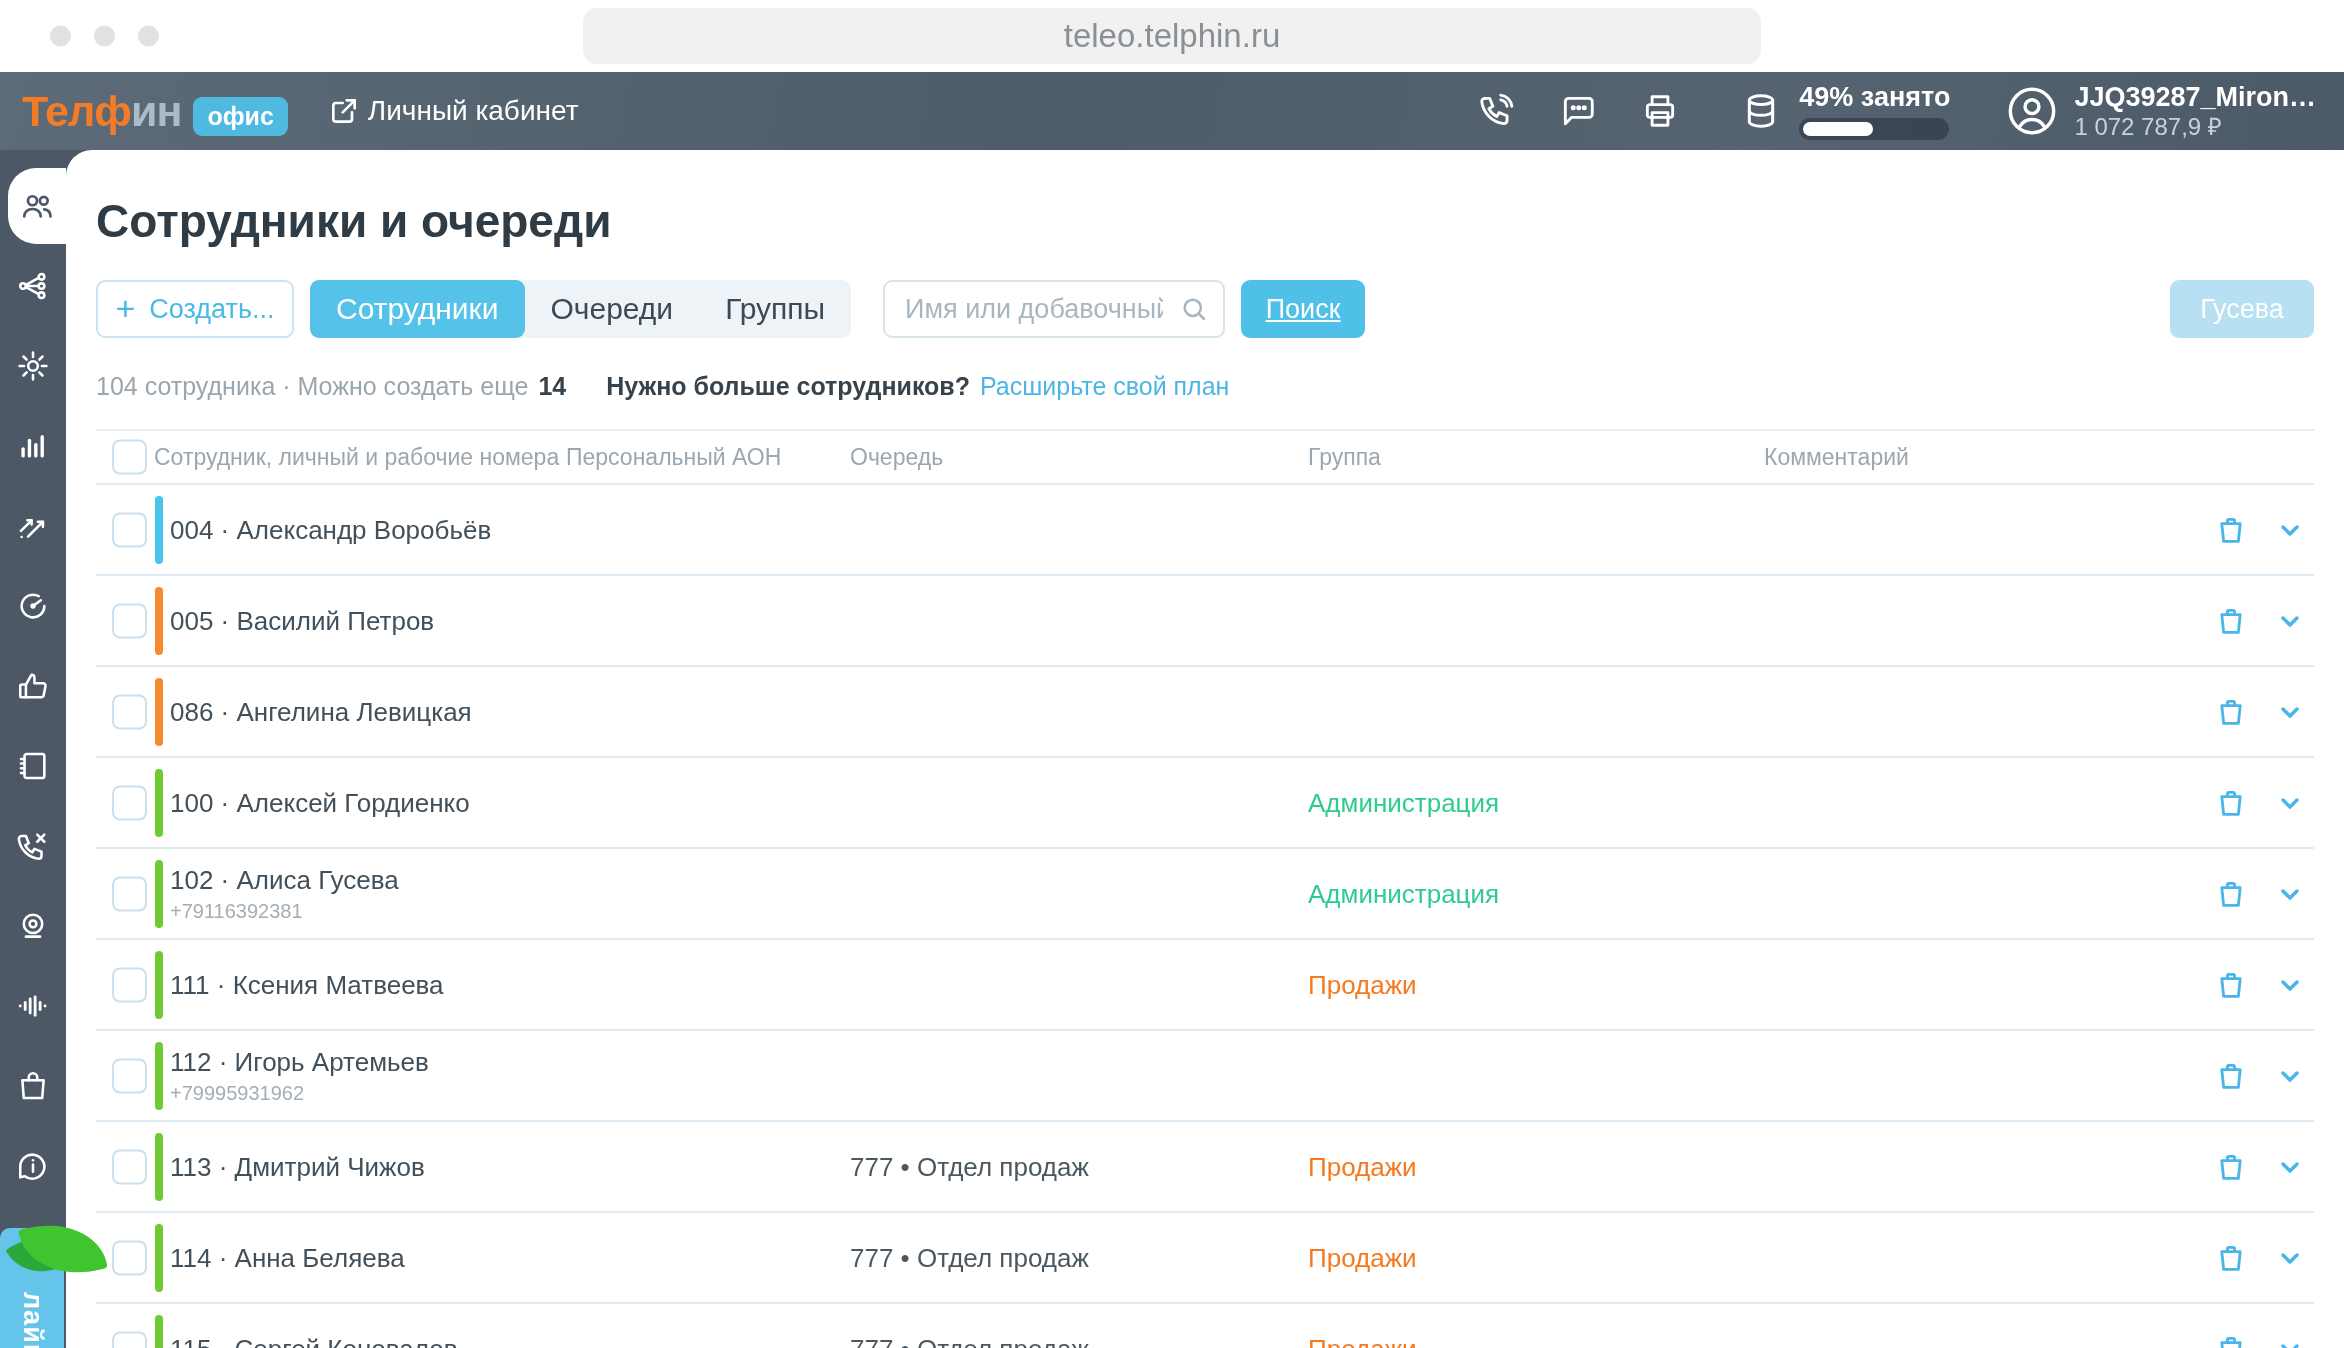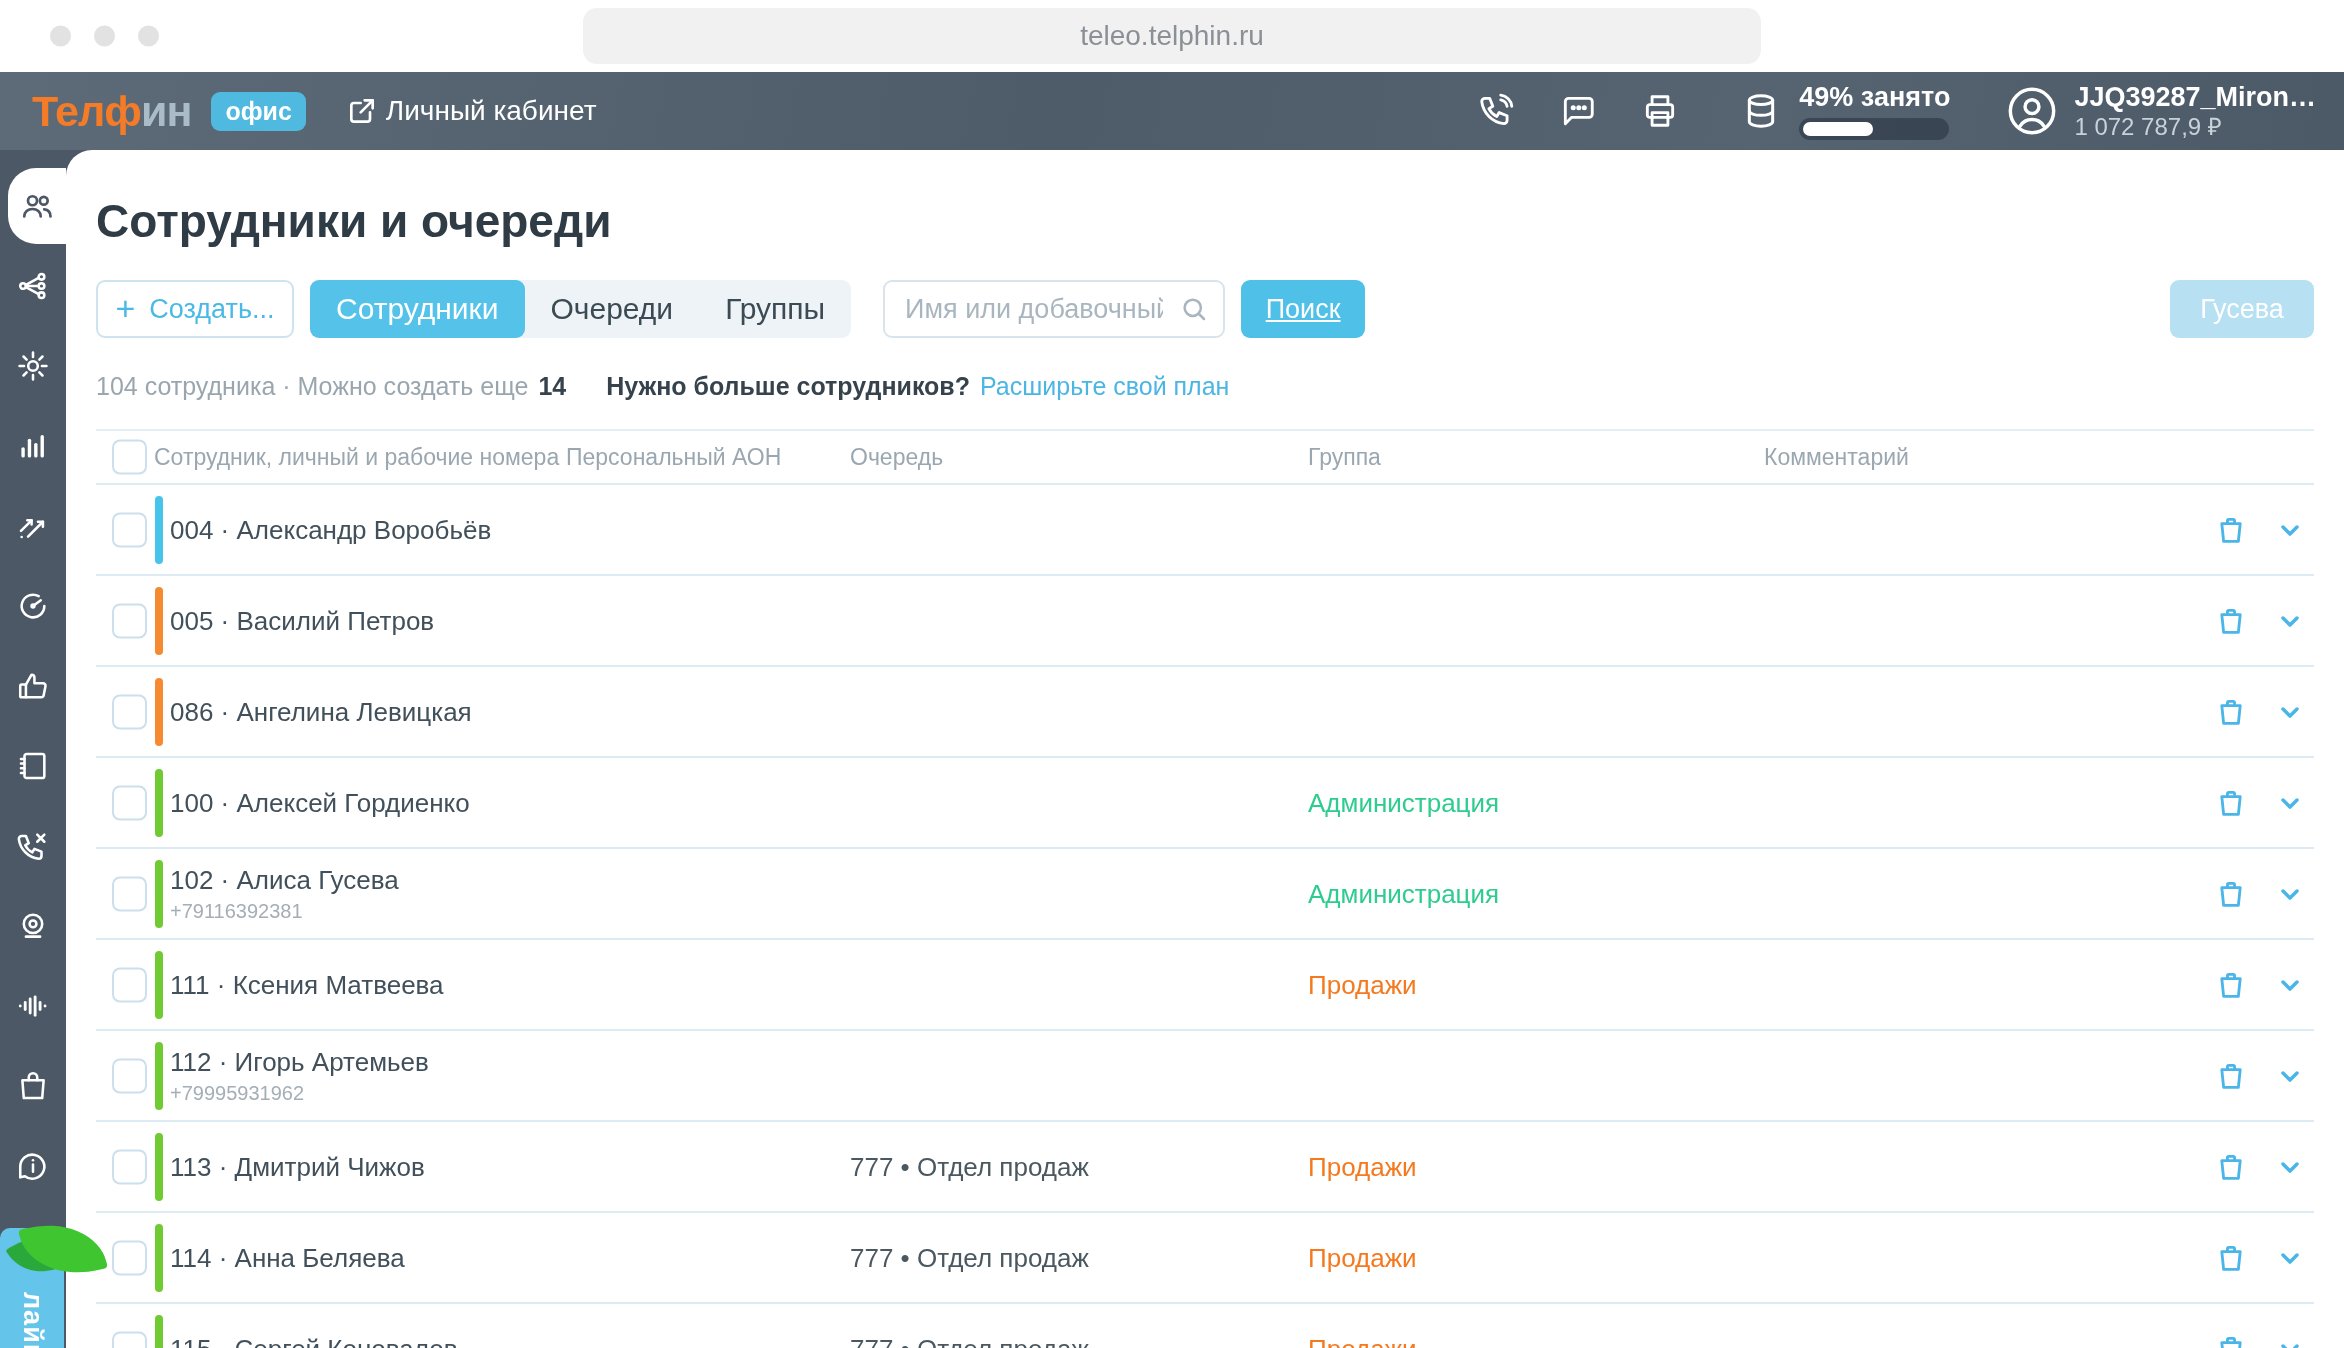--- a/index.html
+++ b/index.html
@@ -4,25 +4,25 @@
 <style>
   html,body{margin:0;padding:0;background:#fff;}
   body{width:2344px;height:1348px;overflow:hidden;font-family:"Liberation Sans",sans-serif;}
   .window{position:relative;width:2344px;height:1348px;border-radius:30px 30px 0 0;overflow:hidden;background:#fff;}
 
   
   .chrome{position:relative;height:72px;background:#ffffff;}
   .dots{position:absolute;left:50px;top:50%;transform:translateY(-50%);display:flex;gap:23px;}
   .dot{width:21px;height:21px;border-radius:50%;background:#e2e2e2;}
   .url-pill{position:absolute;left:50%;top:50%;transform:translate(-50%,-50%);width:1178px;height:56px;background:#f1f1f2;border-radius:14px;display:flex;align-items:center;justify-content:center;}
-  .url-text{color:#8a9095;font-size:28px;}
+  .url-text{color:#8a9095;font-size:33px;}
 
   
   .app-header{position:relative;height:78px;background:linear-gradient(100deg,#5d6a77 0%,#4e5b69 45%,#566371 75%,#4c5967 100%);display:flex;align-items:center;}
-  .logo-wrap{display:flex;align-items:center;margin-left:32px;gap:8px;}
+  .logo-wrap{display:flex;align-items:flex-end;margin-left:22px;}
   .logo{font-size:43px;font-weight:bold;letter-spacing:-1px;}
   .logo .p1{color:#f47b27;}
   .logo .p2{color:#a9bcc8;}
   .logo-badge{margin-left:12px;background:#4fb9e0;color:#fff;font-size:25px;font-weight:bold;padding:5px 14px;border-radius:9px;}
   .cabinet{display:flex;align-items:center;margin-left:40px;color:#fff;font-size:28px;gap:8px;}
   .hicons{position:absolute;right:0;top:0;height:78px;display:flex;align-items:center;}
   .hicon{color:#fff;margin:0 22px;display:flex;align-items:center;}
   .storage{display:flex;align-items:center;margin-left:40px;gap:18px;}
   .storage-col{display:flex;flex-direction:column;align-items:flex-start;}
   .storage-label{color:#fff;font-size:27px;font-weight:bold;line-height:30px;}

